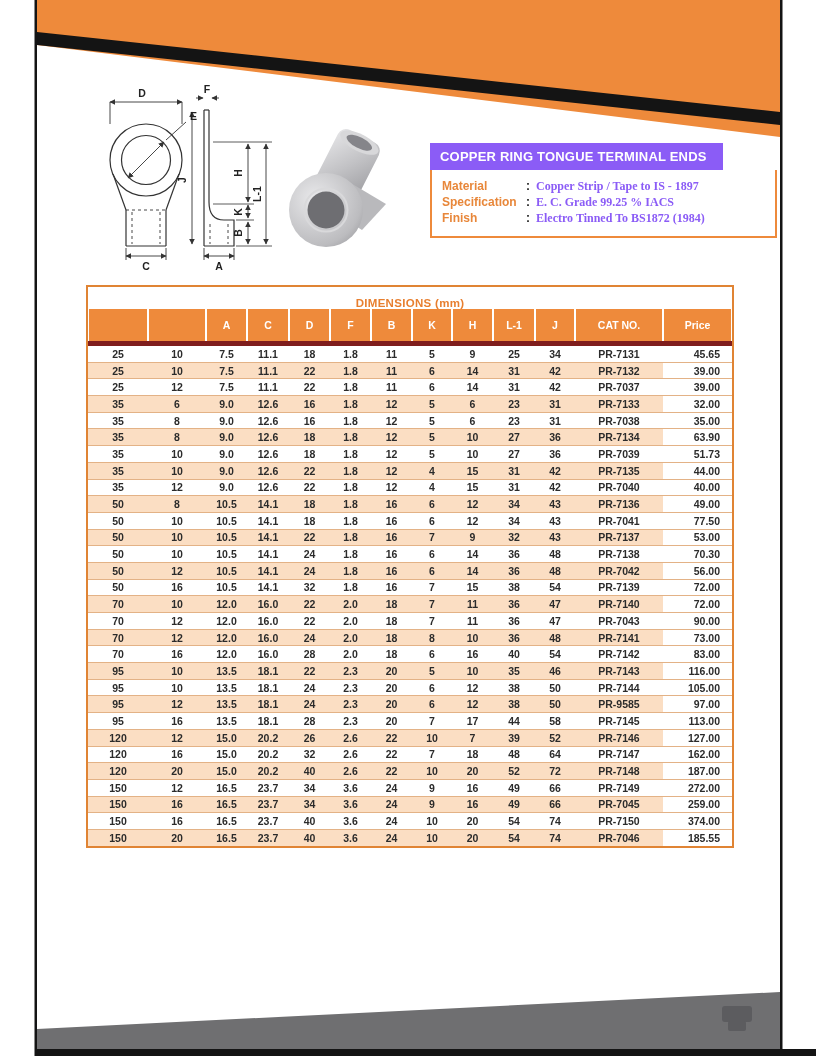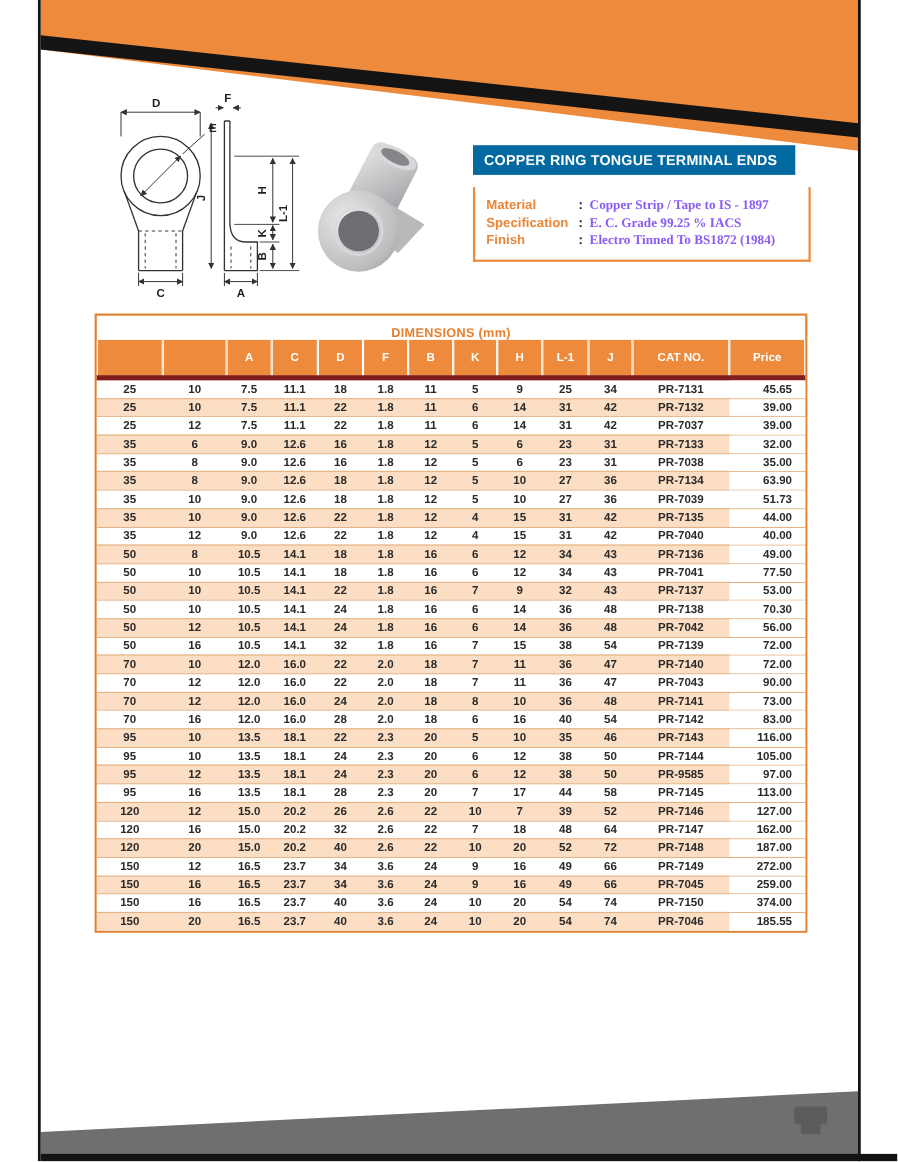--- a/index.html
+++ b/index.html
@@ -4,24 +4,24 @@
 <style>
   html,body{margin:0;padding:0;background:#ffffff;}
   .page{position:relative;width:816px;height:1056px;background:#ffffff;overflow:hidden;
         font-family:"Liberation Sans",sans-serif;}
   .abs{position:absolute;}
 
   
   #frame-svg{left:0;top:0;}
 
   
-  .title-bar{left:430px;top:132px;width:293px;height:27px;background:#0369a1;
+  .title-bar{left:430px;top:143px;width:293px;height:27px;background:#8b5cf6;
              display:flex;align-items:center;padding-left:10px;box-sizing:border-box;}
   .title-bar span{color:#ffffff;font-weight:bold;font-size:13px;letter-spacing:.2px;white-space:nowrap;}
-  .spec-box{left:430px;top:170px;width:307px;height:68px;border:2px solid #EE8A3B;border-top:none;
+  .spec-box{left:430px;top:170px;width:347px;height:68px;border:2px solid #EE8A3B;border-top:none;
             box-sizing:border-box;background:#ffffff;padding:8px 0 12px 10px;}
   .spec-row{display:flex;font-size:12px;line-height:16px;font-weight:bold;}
   .spec-label{width:84px;color:#E8873A;}
   .spec-colon{width:10px;color:#1d1d1d;}
   .spec-value{color:#8b5cf6;font-family:Liberation Serif, serif;}
 
   
   .dim-table{left:86px;top:285px;width:648px;border:2px solid #E08434;box-sizing:border-box;background:#fff;}
   .band{height:22px;display:flex;align-items:flex-end;justify-content:center;}
   .band span{color:#E87F2F;font-weight:bold;font-size:11.5px;letter-spacing:.3px;}

